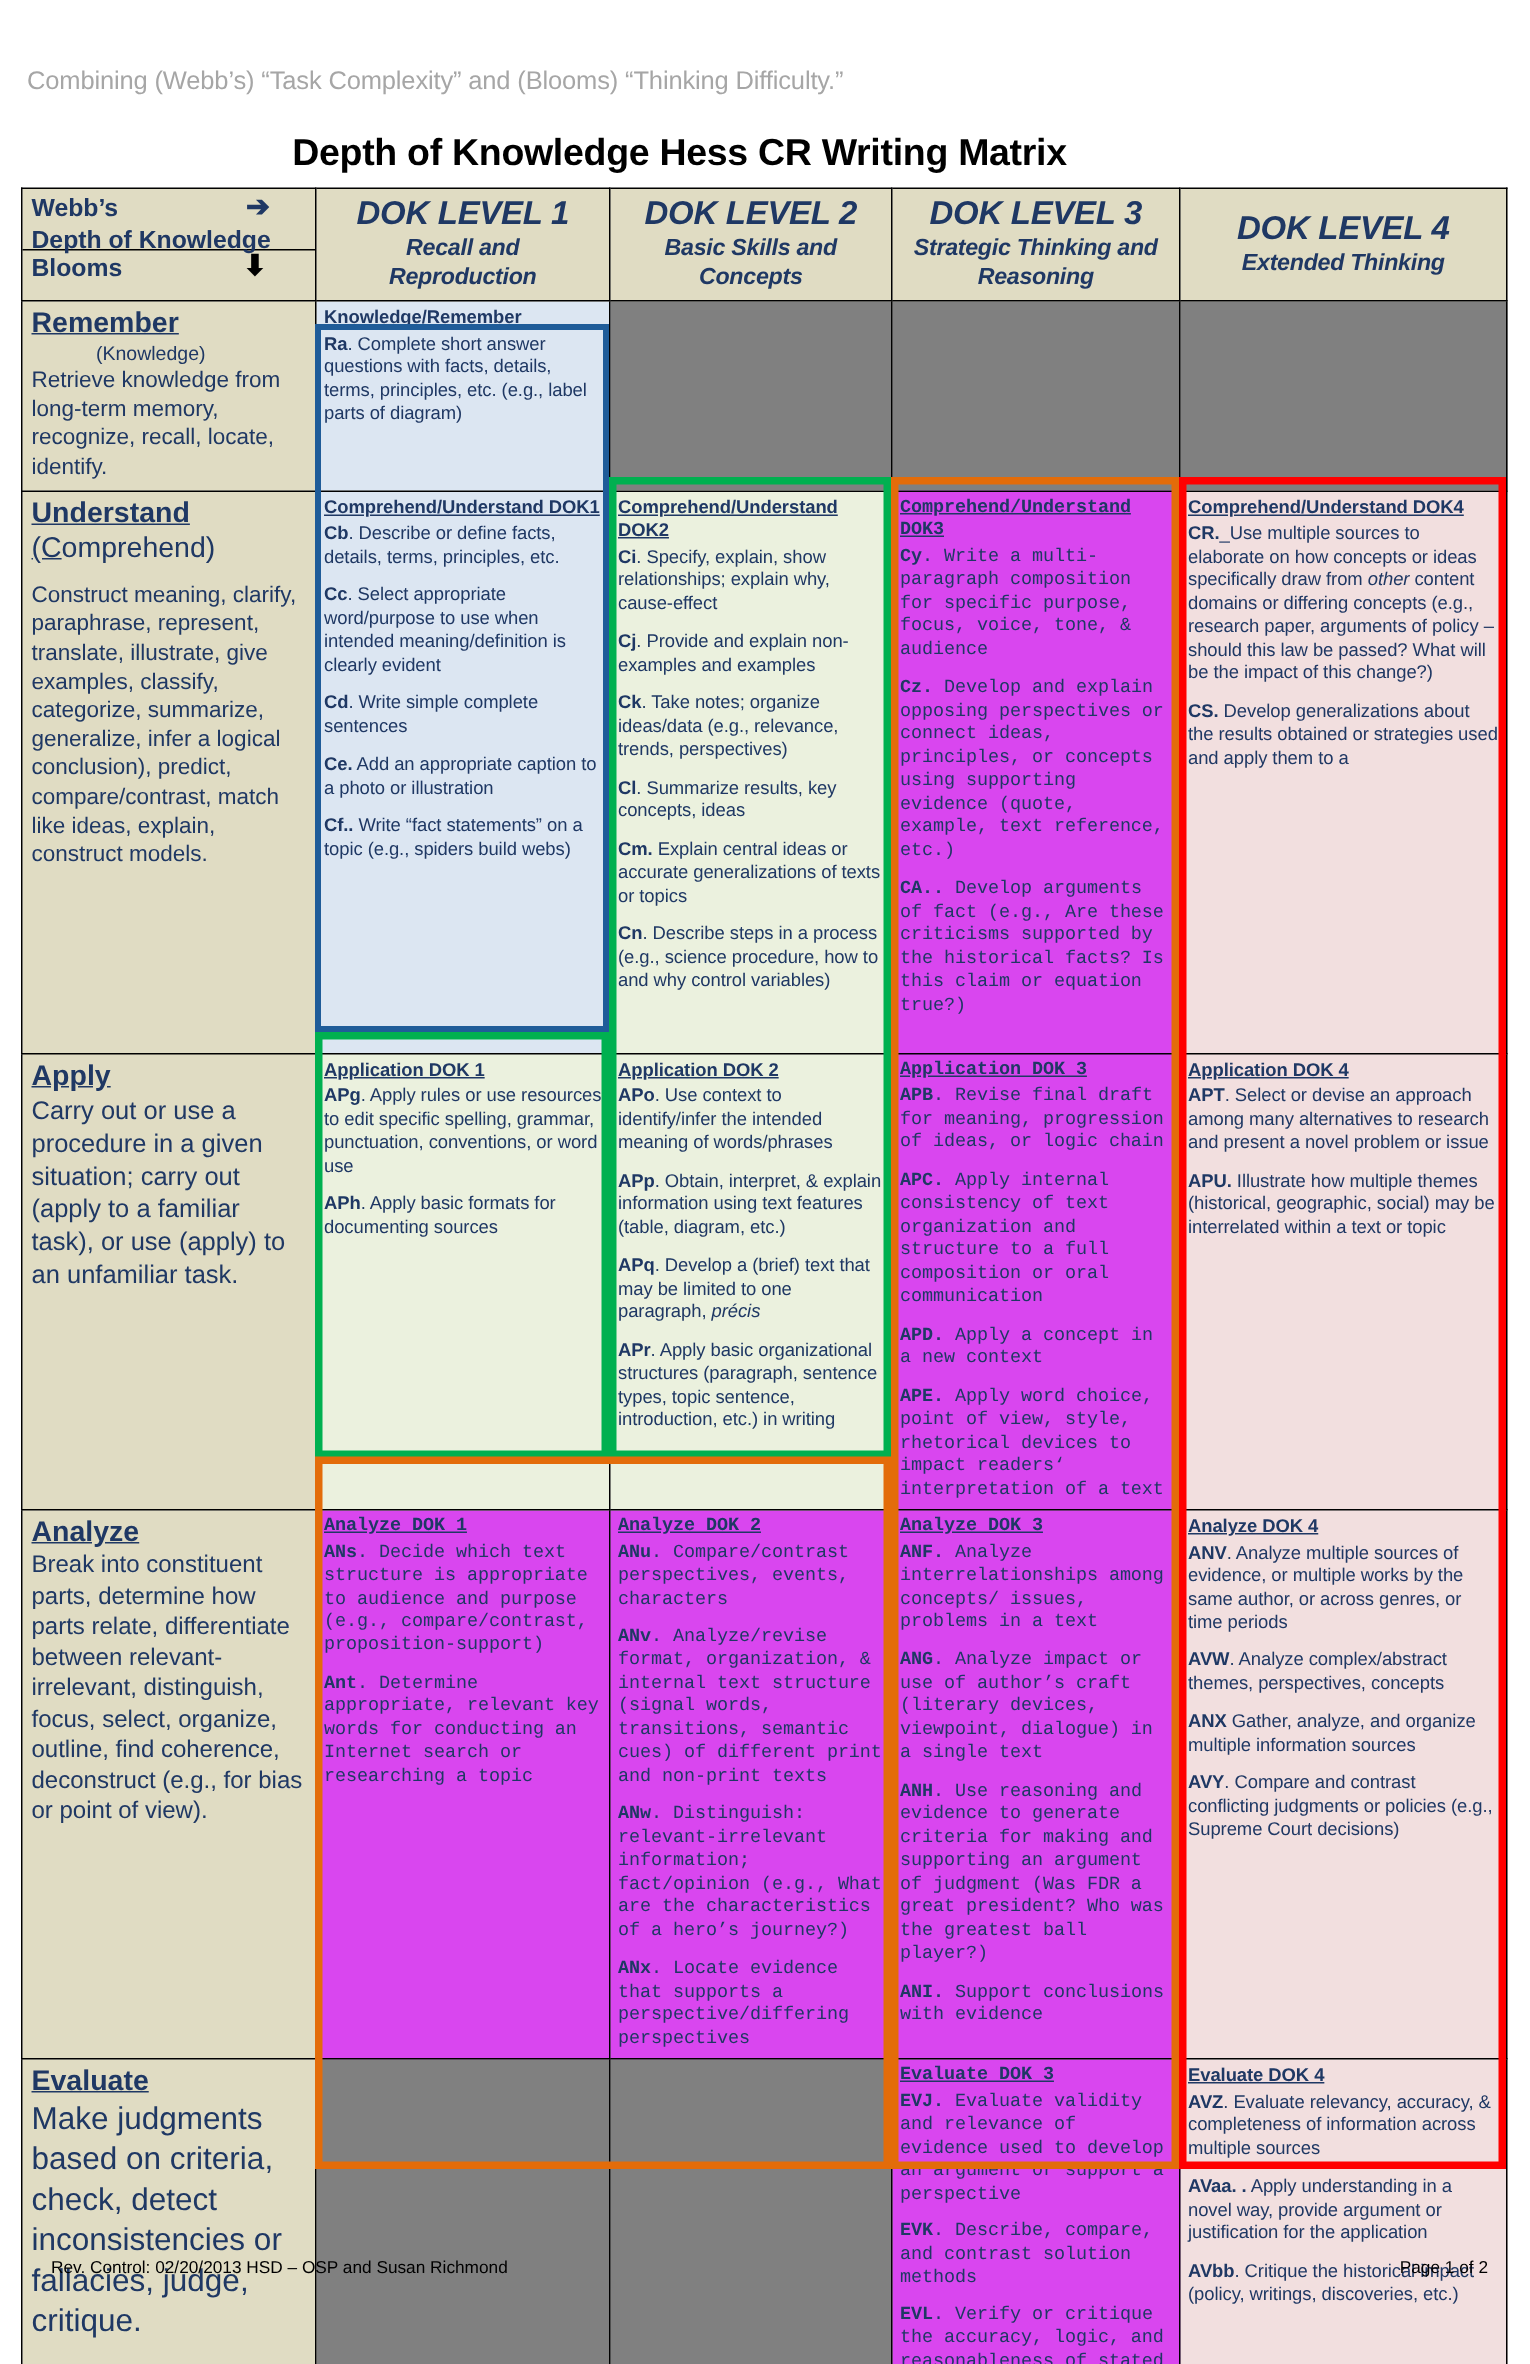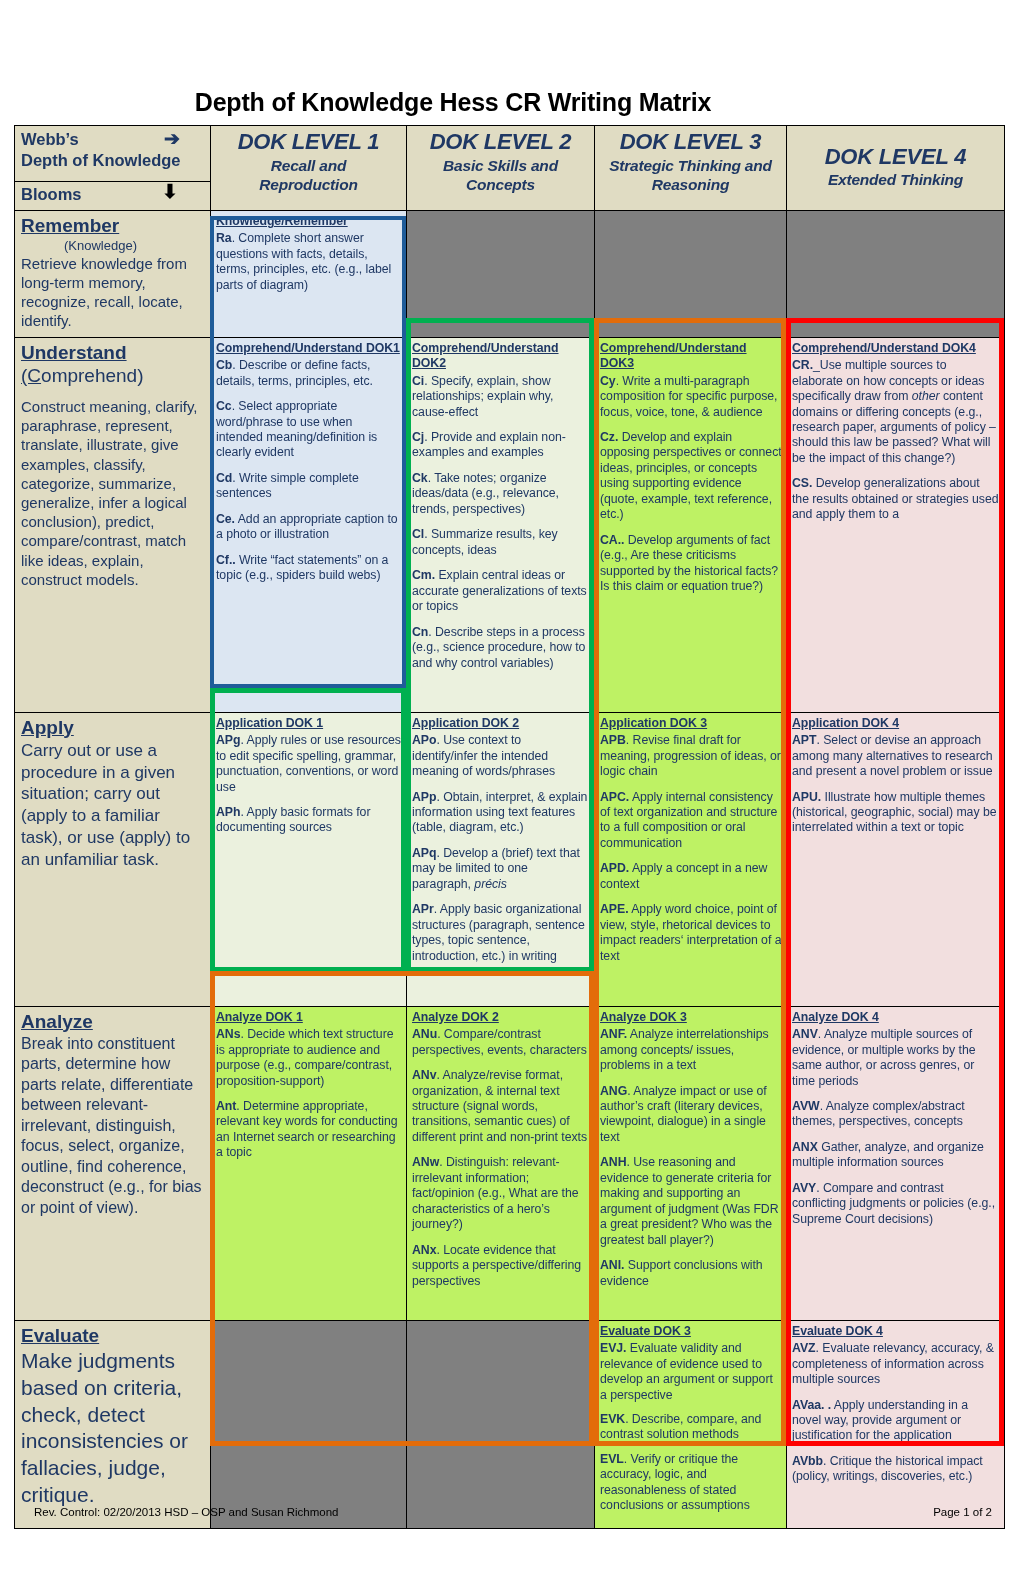--- a/index.html
+++ b/index.html
@@ -84,21 +84,21 @@
     background: #E0DCC3;
     padding: 0 !important;
   }
   .corner-top {
     border-bottom: 1px solid #000;
     padding: 3px 6px 4px 6px;
     font-weight: bold;
     font-size: 16.5px;
     line-height: 1.25;
     position: relative;
-    height: 56px;
+    height: 41px;
     box-sizing: border-box;
   }
   .corner-bot {
     padding: 3px 6px 4px 6px;
     font-weight: bold;
     font-size: 16.5px;
     position: relative;
     height: 28px;
     box-sizing: border-box;
   }
@@ -164,21 +164,21 @@
   }
   .cell p:last-child { margin-bottom: 0; }
   .cell .code { font-weight: bold; }
   .cell em { font-style: italic; }
   .cell.nogapgap p { margin-bottom: 9px; }
 
   
   .f-gray   { background: #808080; }
   .f-blue   { background: #DCE6F2; }
   .f-green  { background: #EBF1DE; }
-  .f-orange { background: #bef264; }
+  .f-orange { background: #d946ef; font-family: Liberation Mono, monospace; }
   .f-pink   { background: #F2DFDF; }
 
   
   .ovl {
     position: absolute;
     pointer-events: none;
     box-sizing: border-box;
   }
   .ovl-blue   { border: 4px solid #1F5C99; }
   .ovl-green  { border: 5px solid #00B050; }
@@ -202,20 +202,21 @@
     color: #000;
     font-family: "Liberation Sans", sans-serif;
     white-space: nowrap;
   }
 </style>
 </head>
 <body>
 
 <div class="page">
 
+  <div class="subtitle">Combining (Webb’s) “Task Complexity” and (Blooms) “Thinking Difficulty.”</div>
   <div class="doctitle">Depth of Knowledge Hess CR Writing Matrix</div>
 
   <table class="matrix">
     <colgroup>
       <col style="width:196px">
       <col style="width:196px">
       <col style="width:188px">
       <col style="width:192px">
       <col style="width:218px">
     </colgroup>
@@ -280,21 +281,21 @@
       <td class="rowlabel" style="height:364px">
         <span class="rl-title">Understand</span>
         <span class="rl-title" style="text-decoration:none;font-weight:normal;font-size:19px"><span style="text-decoration:underline">(C</span>omprehend)</span>
         <span class="rl-gap"></span>
         <span class="rl-body">Construct meaning, clarify, paraphrase, represent, translate, illustrate, give examples, classify, categorize, summarize, generalize, infer a logical conclusion), predict, compare/contrast, match like ideas, explain, construct models.</span>
       </td>
       <td class="cell f-blue">
         <span class="chead">Comprehend/Understand DOK1</span>
         <div>
               <p><span class="code">Cb</span><span>. Describe or define facts, details, terms, principles, etc.</span></p>
-              <p><span class="code">Cc</span><span>. Select appropriate word/phrase to use when intended meaning/definition is clearly evident</span></p>
+              <p><span class="code">Cc</span><span>. Select appropriate word/purpose to use when intended meaning/definition is clearly evident</span></p>
               <p><span class="code">Cd</span><span>.  Write simple complete sentences</span></p>
               <p><span class="code">Ce.</span><span>  Add an appropriate caption to a photo or illustration</span></p>
               <p><span class="code">Cf..</span><span>  Write “fact statements” on a topic (e.g., spiders build webs)</span></p>
             </div>
       </td>
       <td class="cell f-green">
         <span class="chead">Comprehend/Understand DOK2</span>
         <div>
               <p><span class="code">Ci</span><span>. Specify, explain, show relationships; explain why, cause-effect</span></p>
               <p><span class="code">Cj</span><span>. Provide and explain non-examples and examples</span></p>

